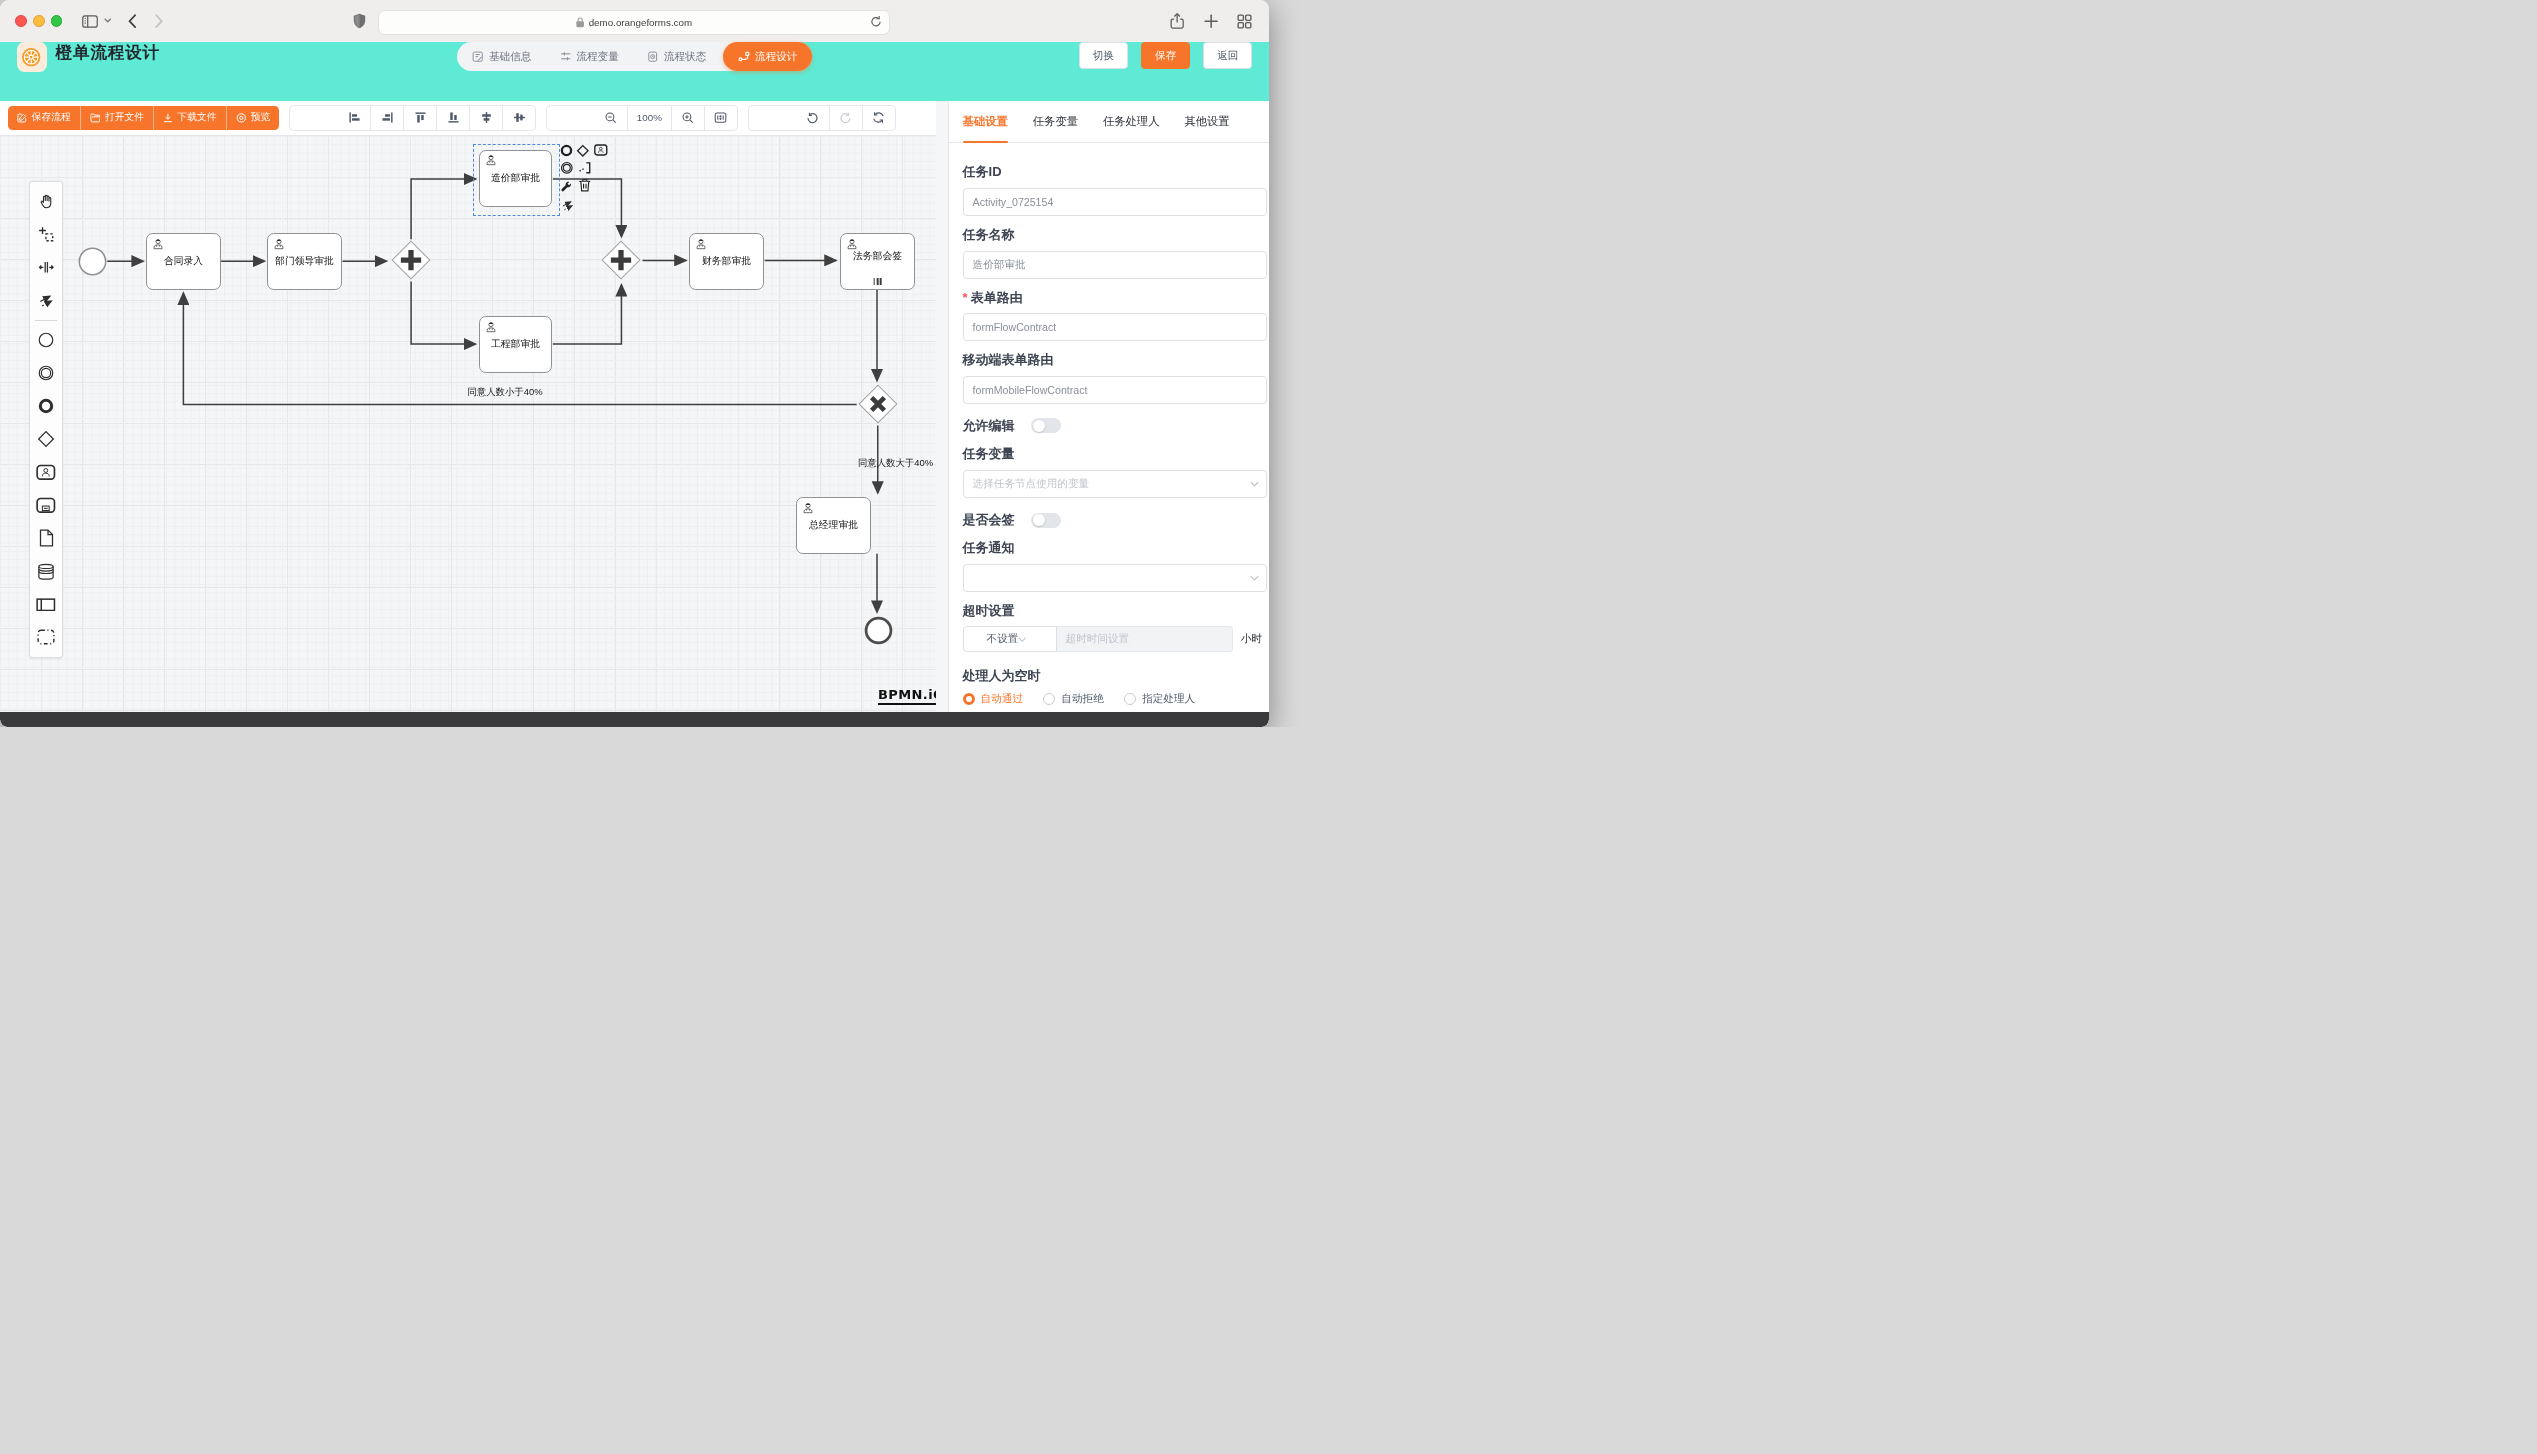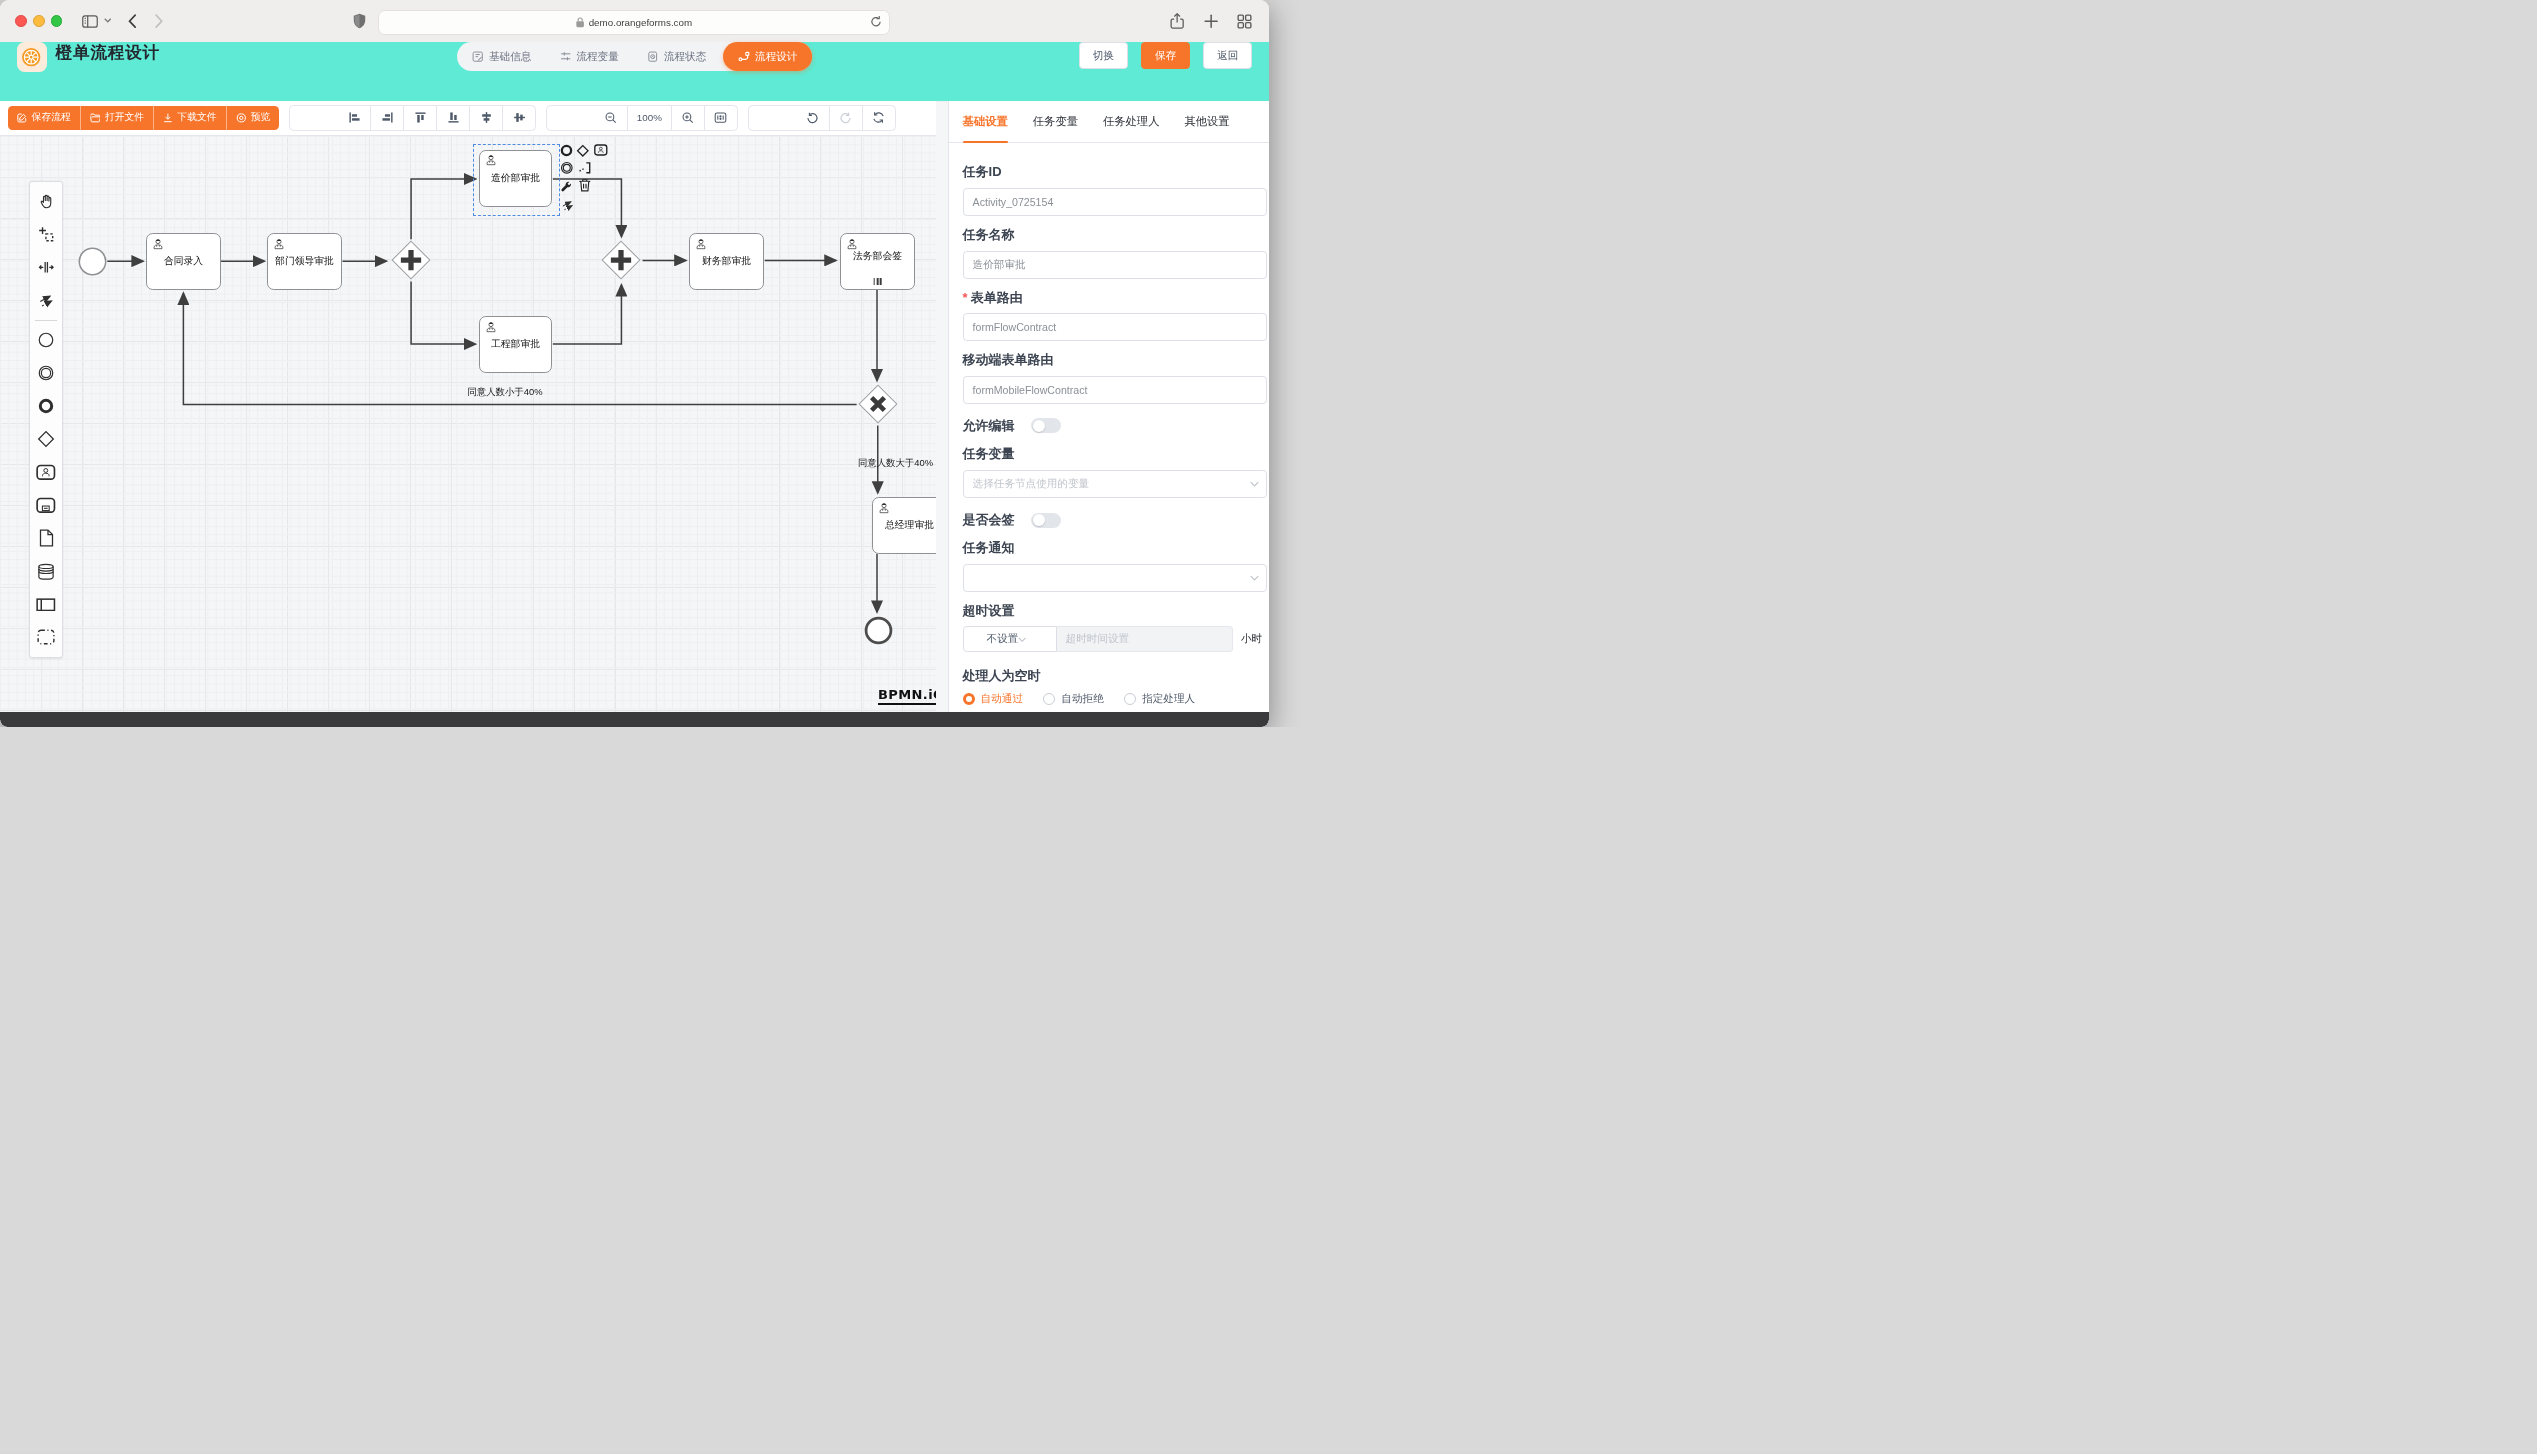--- a/index.html
+++ b/index.html
@@ -543,21 +543,21 @@
           <path d="M4.2 21.4v-3c0-3.2 3.5-4.6 7.8-4.6s7.8 1.4 7.8 4.6v3z" fill="#fff" stroke="#2b2b2b" stroke-width="1.4"></path>
           <path d="M9.2 14.2v3.4M14.8 14.2v3.4" stroke="#2b2b2b" stroke-width="1.2"></path>
         </svg>
       <span style="margin-top:-10.6px">法务部会签</span>
       <span class="mi-marker">
           <i></i>
           <i></i>
           <i></i>
         </span>
     </div>
-    <div class="task" style="left:872px;top:361px;width:75px">
+    <div class="task" style="left:796px;top:361px;width:75px">
       <svg class="person" width="12" height="12" viewBox="0 0 24 24">
           <path d="M12 2.8a4.3 4.3 0 0 1 4.2 3.4H7.8A4.3 4.3 0 0 1 12 2.8z" fill="#2b2b2b"></path>
           <circle cx="12" cy="7.2" r="4.1" fill="none" stroke="#2b2b2b" stroke-width="1.4"></circle>
           <path d="M4.2 21.4v-3c0-3.2 3.5-4.6 7.8-4.6s7.8 1.4 7.8 4.6v3z" fill="#fff" stroke="#2b2b2b" stroke-width="1.4"></path>
           <path d="M9.2 14.2v3.4M14.8 14.2v3.4" stroke="#2b2b2b" stroke-width="1.2"></path>
         </svg>
       <span>总经理审批</span>
     </div>
 
     <div class="gw" style="left:390px;top:103px">

